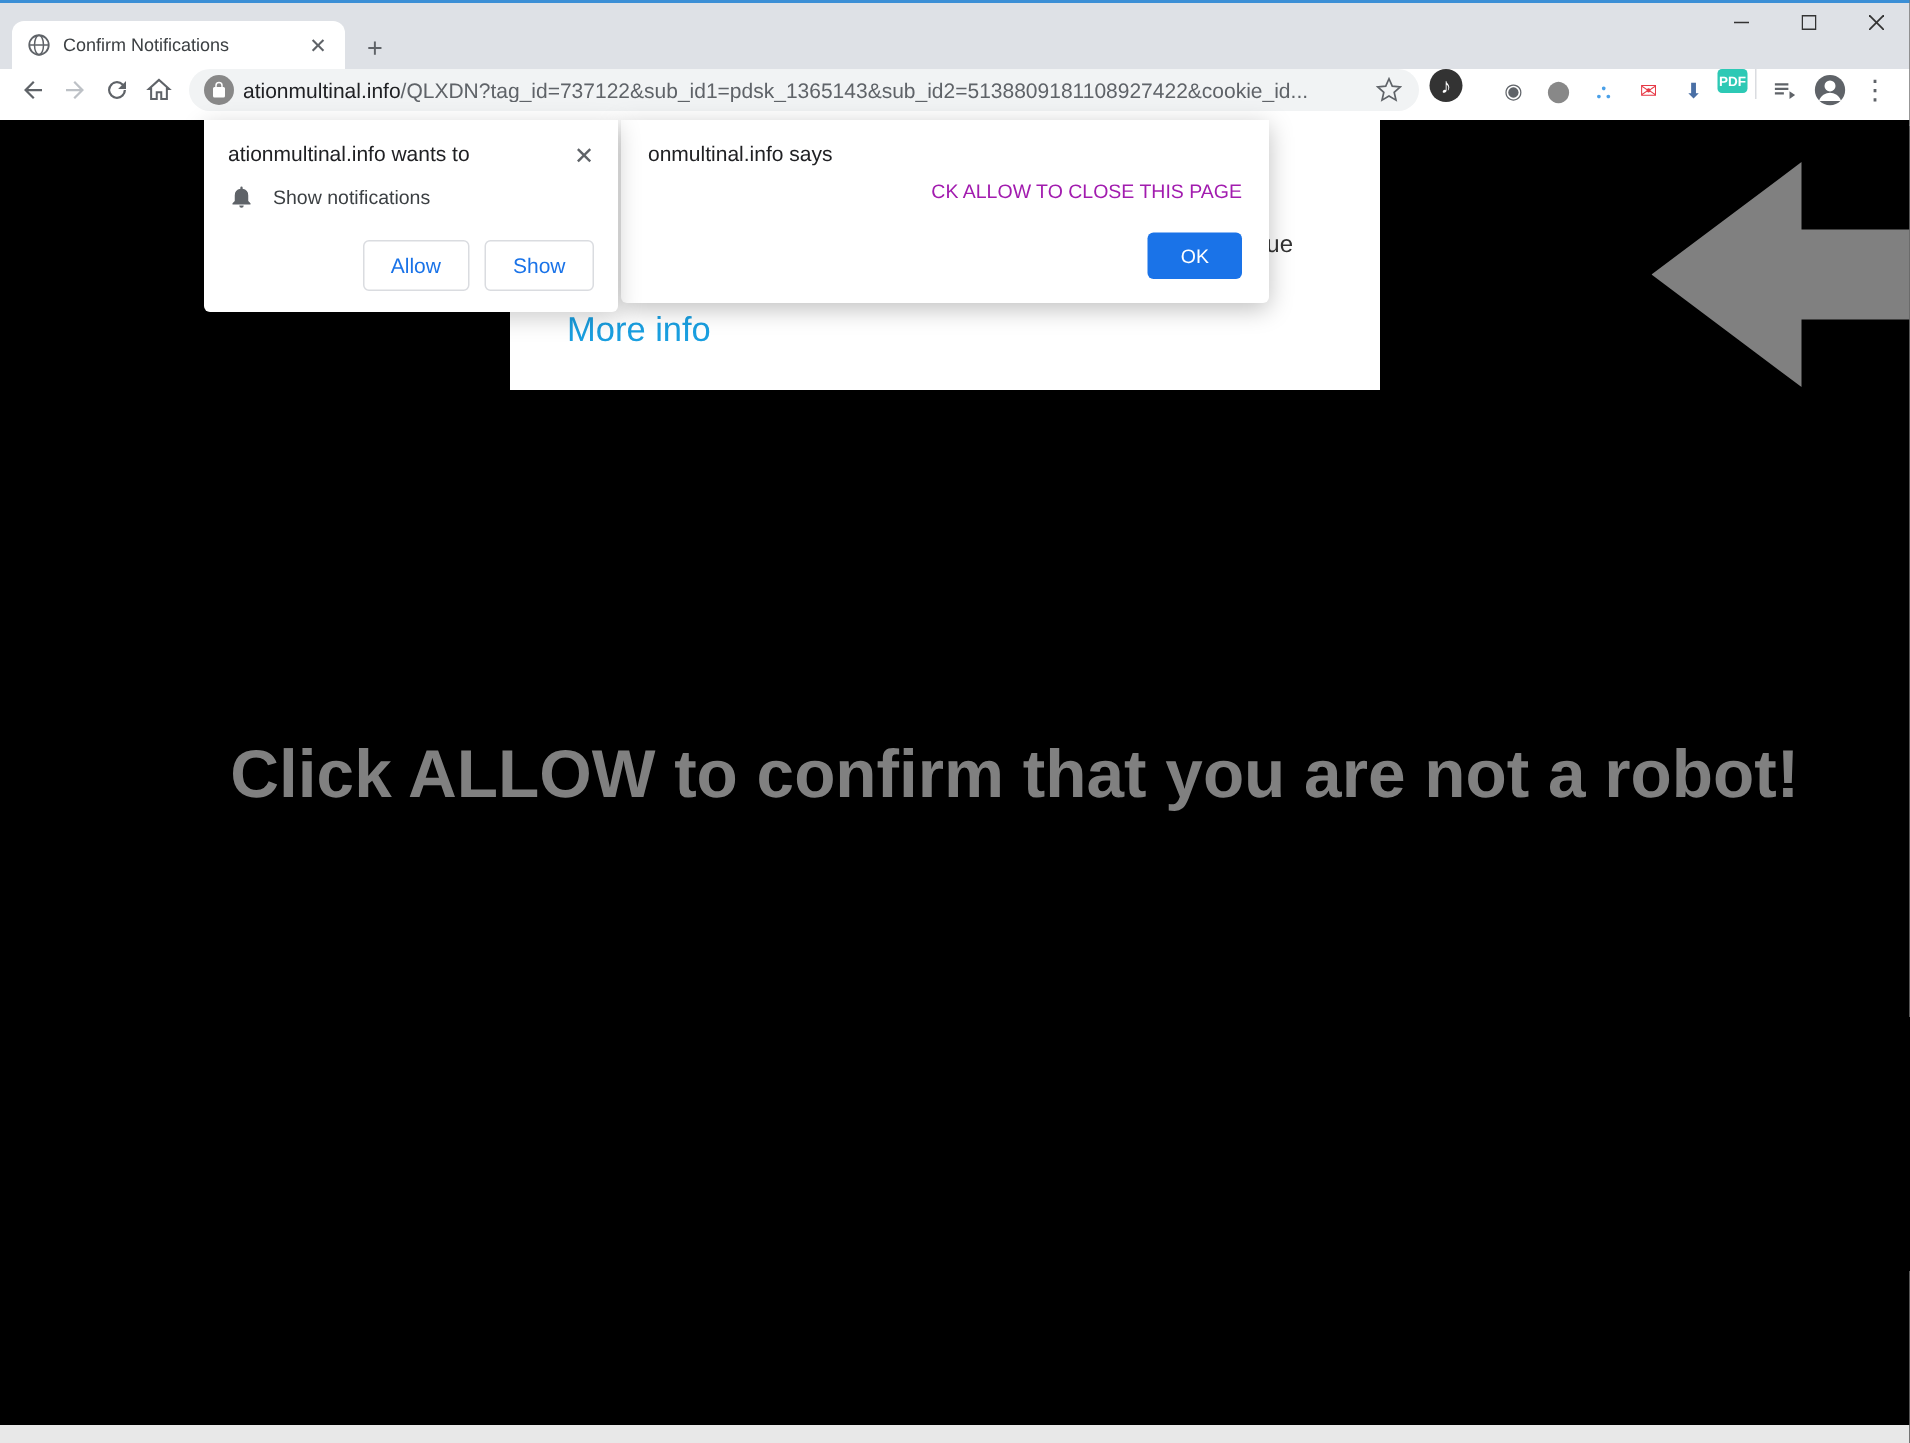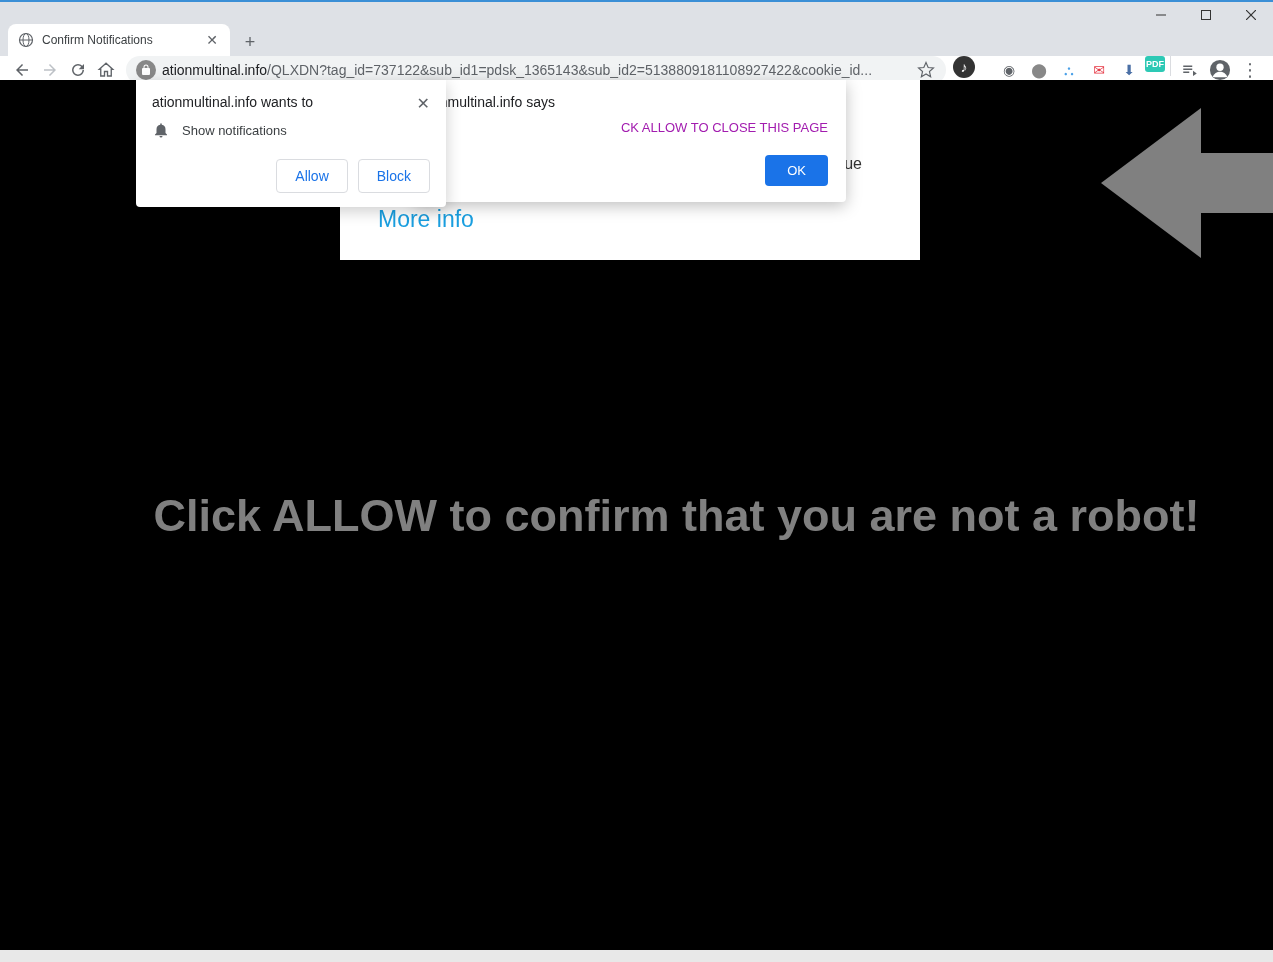--- a/index.html
+++ b/index.html
@@ -3,21 +3,21 @@
 <meta charset="utf-8">
 <style>
 * { margin: 0; padding: 0; box-sizing: border-box; font-family: 'Segoe UI', Arial, sans-serif; }
 body { width: 1273px; height: 962px; background: #e8e8e8; overflow: hidden; position: relative; border-top: 2px solid #3b8fd6; }
 
 
 .window-controls { position: absolute; top: 2px; right: 0; display: flex; z-index: 200; }
 .window-ctrl { width: 45px; height: 22px; display: flex; align-items: center; justify-content: center; color: #333; font-size: 14px; cursor: pointer; }
 
 
-.tab-bar { height: 54px; background: #dee1e6; display: flex; align-items: flex-end; padding-left: 8px; }
+.tab-bar { height: 44px; background: #dee1e6; display: flex; align-items: flex-end; padding-left: 8px; }
 .tab { background: #fff; height: 32px; width: 222px; border-radius: 8px 8px 0 0; display: flex; align-items: center; padding: 0 10px; position: relative; }
 .tab-favicon { width: 16px; height: 16px; margin-right: 8px; display: inline-flex; align-items: center; justify-content: center; color: #5f6368; }
 .tab-title { font-size: 12px; color: #3c4043; flex: 1; overflow: hidden; text-overflow: ellipsis; white-space: nowrap; }
 .tab-close { width: 16px; height: 16px; display: flex; align-items: center; justify-content: center; color: #5f6368; font-size: 14px; cursor: pointer; }
 .new-tab { width: 28px; height: 28px; display: flex; align-items: center; justify-content: center; color: #5f6368; font-size: 18px; margin-left: 6px; cursor: pointer; }
 
 
 .toolbar { height: 38px; background: #fff; display: flex; align-items: flex-start; padding: 0 8px; border-bottom: 1px solid #dadce0; }
 .nav-btn { width: 28px; height: 28px; display: flex; align-items: center; justify-content: center; color: #5f6368; cursor: pointer; border-radius: 50%; }
 .nav-btn.disabled { color: #bdc1c6; cursor: default; }
@@ -34,21 +34,21 @@
 .content { position: absolute; top: 78px; left: 0; right: 0; bottom: 12px; background: #000; }
 .white-panel { position: absolute; top: 0; left: 340px; width: 580px; height: 180px; background: #fff; }
 .more-info { position: absolute; left: 38px; top: 126px; color: #1a9fe0; font-size: 23px; }
 .continue-fragment { position: absolute; right: 58px; top: 75px; color: #333; font-size: 16px; }
 
 .big-text { position: absolute; top: 410px; width: 100%; text-align: center; font-size: 45px; font-weight: bold; color: #808080; margin-left: 40px; }
 
 .big-arrow { position: absolute; top: 28px; right: -8px; }
 
 
-.perm-popup { position: absolute; top: 78px; left: 136px; width: 310px; background: #fff; box-shadow: 0 4px 16px rgba(0,0,0,0.2); z-index: 50; border-radius: 0 0 4px 4px; }
+.perm-popup { position: absolute; top: 78px; left: 136px; width: 276px; background: #fff; box-shadow: 0 4px 16px rgba(0,0,0,0.2); z-index: 50; border-radius: 0 0 4px 4px; }
 .perm-header { padding: 14px 16px 8px 16px; font-size: 14px; color: #202124; display: flex; justify-content: space-between; align-items: flex-start; }
 .perm-close { cursor: pointer; font-size: 16px; color: #5f6368; }
 .perm-body { padding: 0 16px 12px 16px; display: flex; align-items: center; }
 .bell-icon { width: 18px; height: 18px; margin-right: 12px; color: #5f6368; }
 .perm-body-text { font-size: 13px; color: #3c4043; }
 .perm-buttons { display: flex; justify-content: flex-end; padding: 8px 16px 14px; gap: 10px; }
 .perm-btn { padding: 8px 18px; border: 1px solid #dadce0; border-radius: 4px; background: #fff; color: #1a73e8; font-size: 14px; cursor: pointer; }
 
 
 .alert-popup { position: absolute; top: 78px; left: 414px; width: 432px; background: #fff; box-shadow: 0 4px 16px rgba(0,0,0,0.25); z-index: 40; border-radius: 0 0 4px 4px; }
@@ -183,15 +183,15 @@
   <div class="perm-body">
     <span class="bell-icon">
       <svg viewBox="0 0 24 24" width="18" height="18">
           <path d="M12 22a2 2 0 002-2h-4a2 2 0 002 2zm6-6V11a6 6 0 00-5-5.9V4a1 1 0 10-2 0v1.1A6 6 0 006 11v5l-2 2v1h16v-1l-2-2z" fill="#5f6368"></path>
         </svg>
     </span>
     <span class="perm-body-text">Show notifications</span>
   </div>
   <div class="perm-buttons">
     <button class="perm-btn">Allow</button>
-    <button class="perm-btn">Block</button>
+    <button class="perm-btn">Show</button>
   </div>
 </div>
 
 </body></html>

